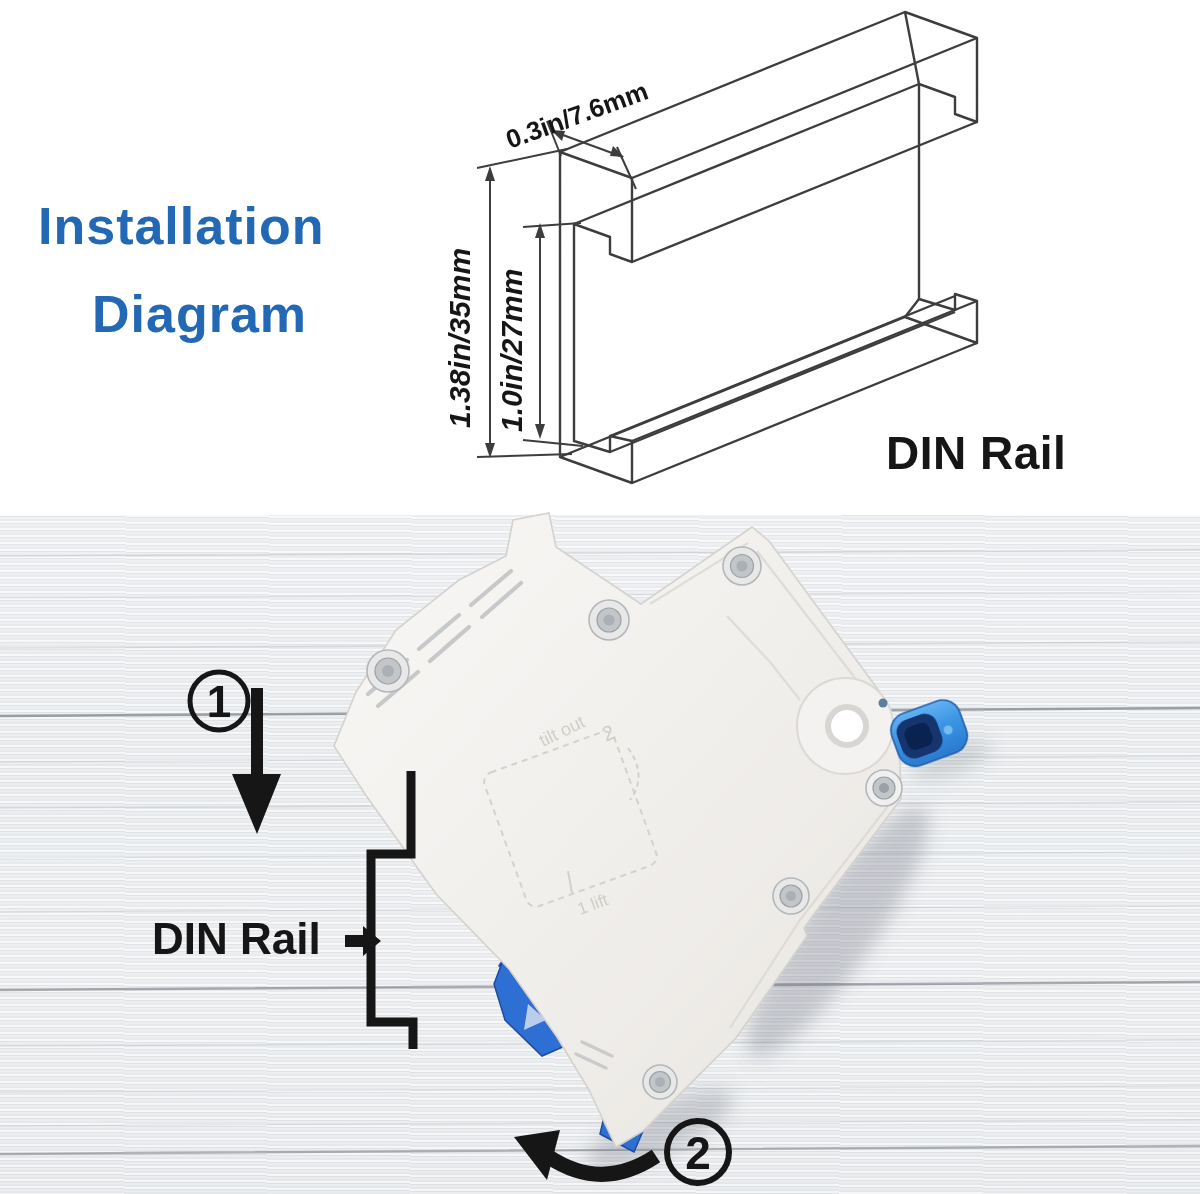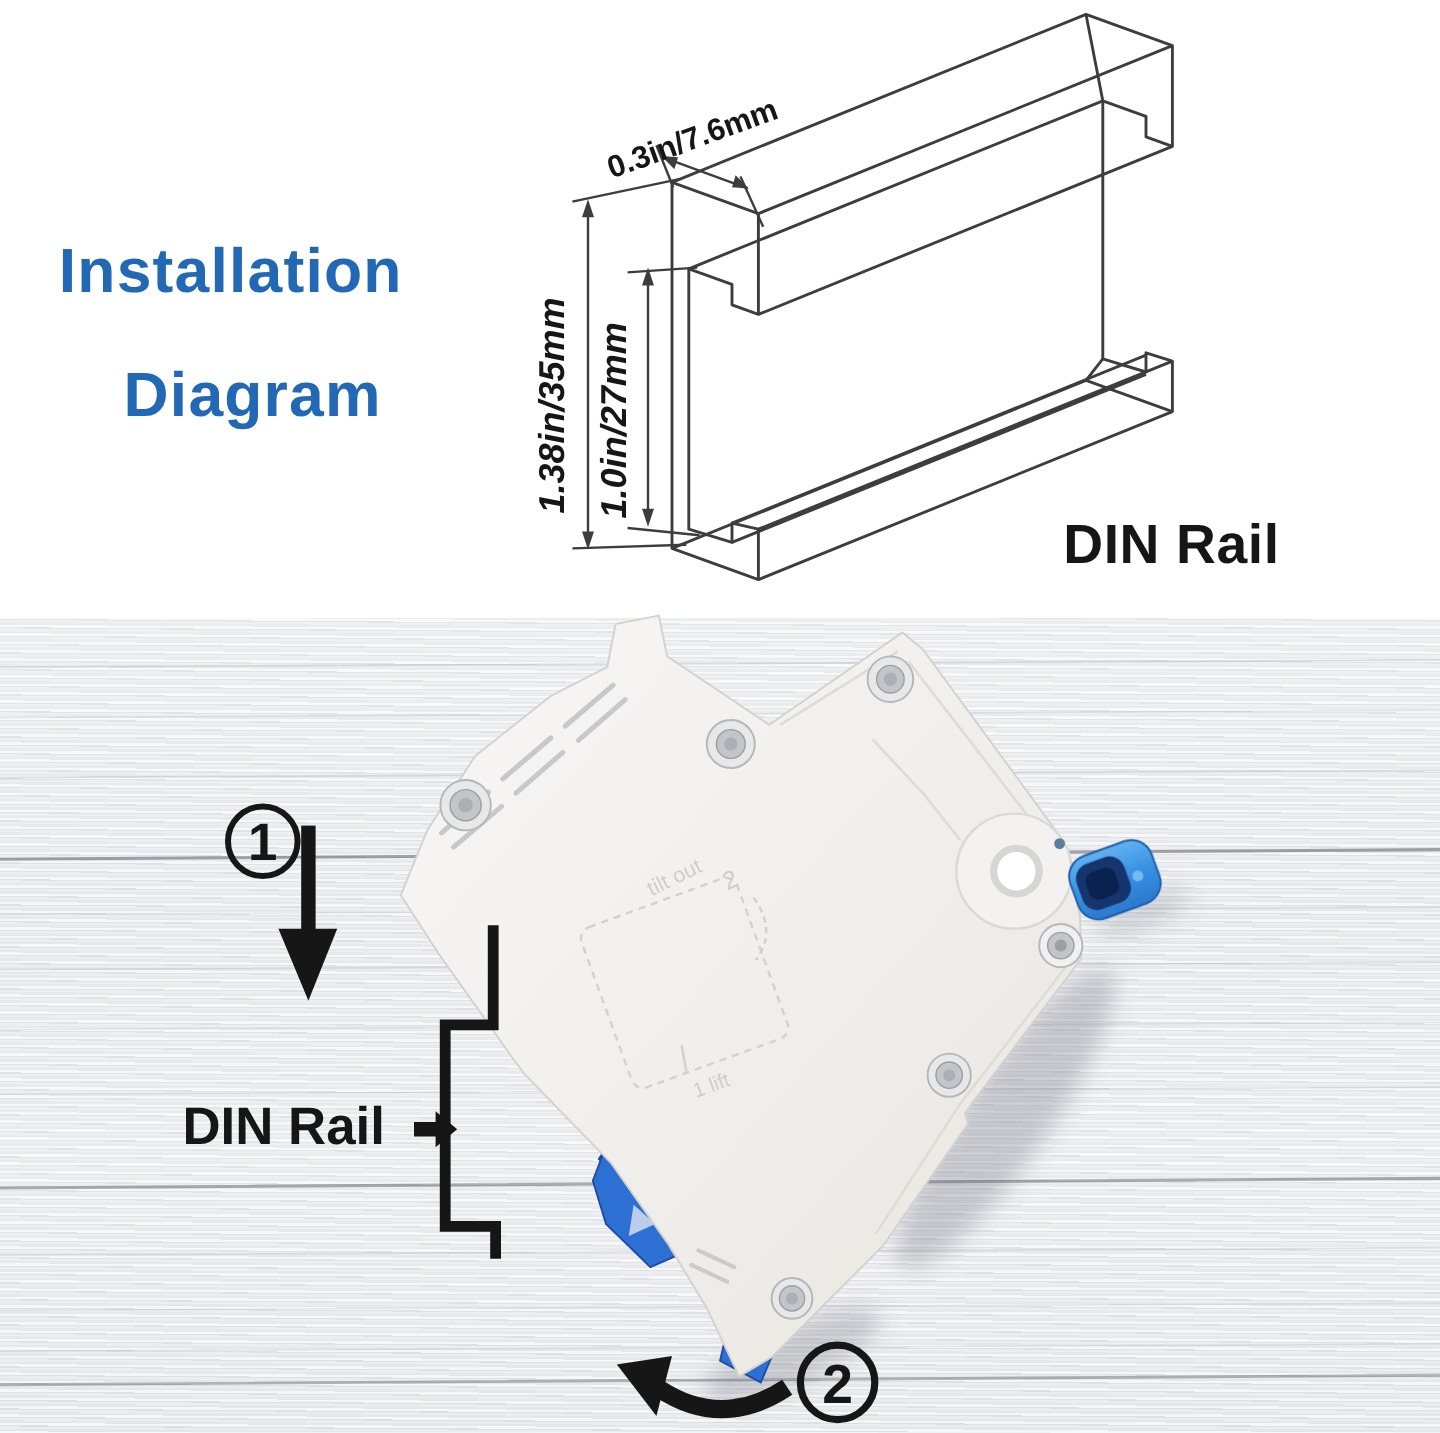--- a/index.html
+++ b/index.html
@@ -3,24 +3,24 @@
 <meta charset="utf-8">
 <style>
   html,body{margin:0;padding:0;background:#fff;}
   .page{
     position:relative;width:1200px;height:1194px;overflow:hidden;background:#ffffff;
     font-family:"Liberation Sans", sans-serif;
   }
   
   .title-line{
     position:absolute;color:#2268b4;font-weight:bold;letter-spacing:1px;
-    font-size:52px;line-height:1;white-space:nowrap;margin-left:11px;
+    font-size:52px;line-height:1;white-space:nowrap;
   }
   .title-1{left:38px;top:200px;}
-  .title-2{left:92px;top:304px;}
+  .title-2{left:92px;top:288px;}
   
   .rail-label-top{
     position:absolute;left:886px;top:426px;font-size:46px;font-weight:bold;color:#161616;
     white-space:nowrap;letter-spacing:0.5px;
   }
   .rail-label-bottom{
     position:absolute;left:152px;top:914px;font-size:44px;font-weight:bold;color:#161616;
     white-space:nowrap;z-index:4;
   }
   

